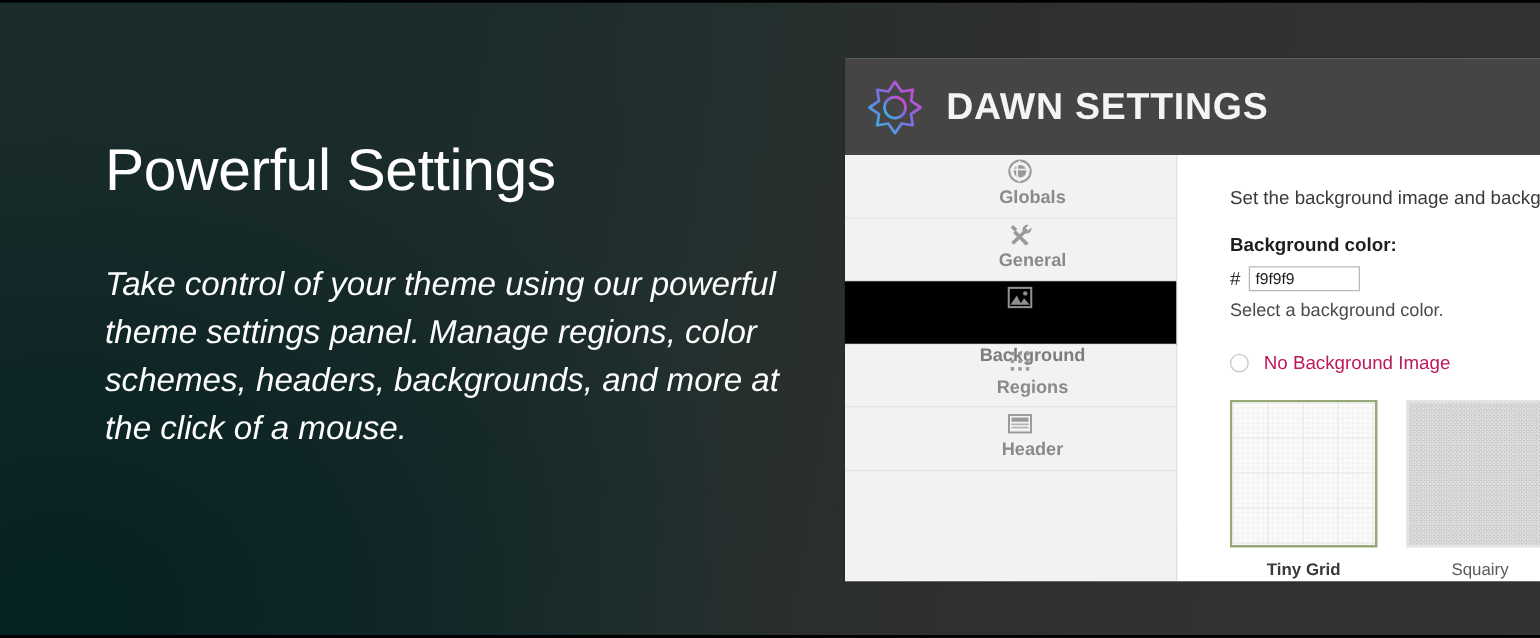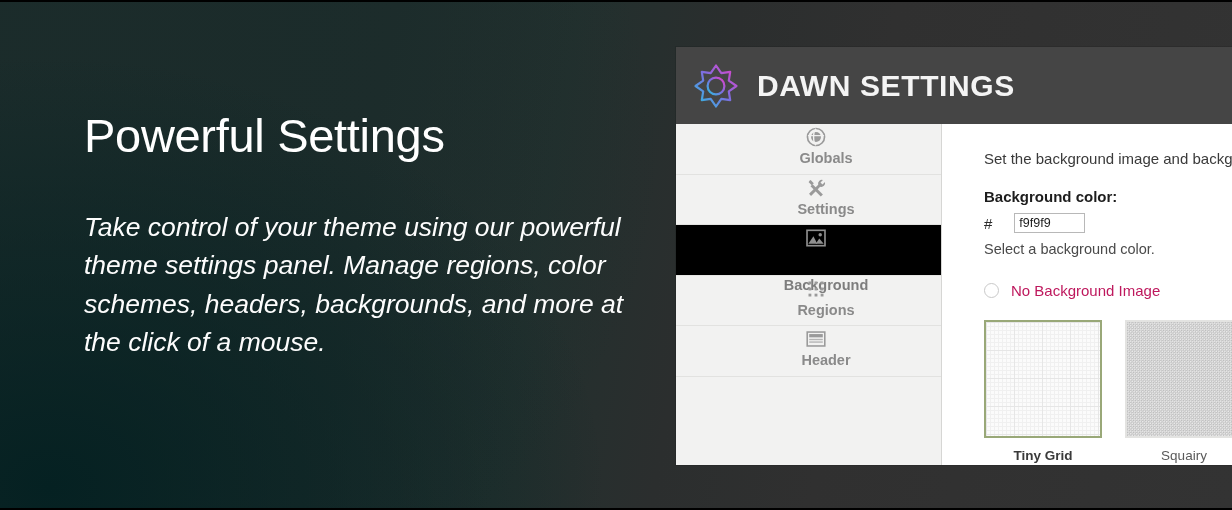--- a/index.html
+++ b/index.html
@@ -118,22 +118,22 @@
     font-size:15px;
     font-weight:700;
     color:#1d1d1d;
   }
   .color-row {
     margin-top:8px;
     display:flex; align-items:center;
   }
   .hash { font-size:15px; color:#2c2c2c; font-weight:400; }
   .color-input {
-    margin-left:22px;
-    width:71px; height:20px;
+    margin-left:7px;
+    width:89px; height:20px;
     border:1px solid #b8b8b8;
     background:#fff;
     font-family:"Liberation Sans", sans-serif;
     font-size:12.5px;
     color:#1a1a1a;
     padding:0 4px;
     line-height:18px;
   }
   .help-text {
     margin-top:8px;
@@ -250,21 +250,21 @@
         </div>
 
         <div class="nav-item">
           <span class="nav-icon">
             <svg viewBox="0 0 24 24" width="22" height="22">
               <path d="M6.2 3.4 L9.6 6.8 L7.4 9 L4 5.6 A3.6 3.6 0 0 1 6.2 3.4 Z" fill="#9a9a9a"></path>
               <path d="M8.3 7.9 L19.5 19.1 L17.2 21.4 L6 10.2 Z" fill="#9a9a9a"></path>
               <path d="M19.6 3.2 A4.2 4.2 0 0 0 14.4 8.4 L4.4 18.4 L6.6 20.6 L16.6 10.6 A4.2 4.2 0 0 0 21.8 5.4 L19.1 8.1 L16.9 5.9 Z" fill="#9a9a9a"></path>
             </svg>
           </span>
-          <span class="nav-label">Settings</span>
+          <span class="nav-label">General</span>
         </div>
 
         <div class="nav-item active">
           <span class="nav-icon">
             <svg viewBox="0 0 24 24" width="22" height="22">
               <rect x="2.2" y="3.6" width="19.6" height="16.8" fill="none" stroke="#8f8f8f" stroke-width="1.8"></rect>
               <circle cx="16.6" cy="8.4" r="1.9" fill="#8f8f8f"></circle>
               <path d="M3.6 18.4 L9.2 10.2 L13.4 18.4 Z" fill="#8f8f8f"></path>
               <path d="M11.6 18.4 L15.6 12.6 L20.4 18.4 Z" fill="#8f8f8f"></path>
             </svg>

